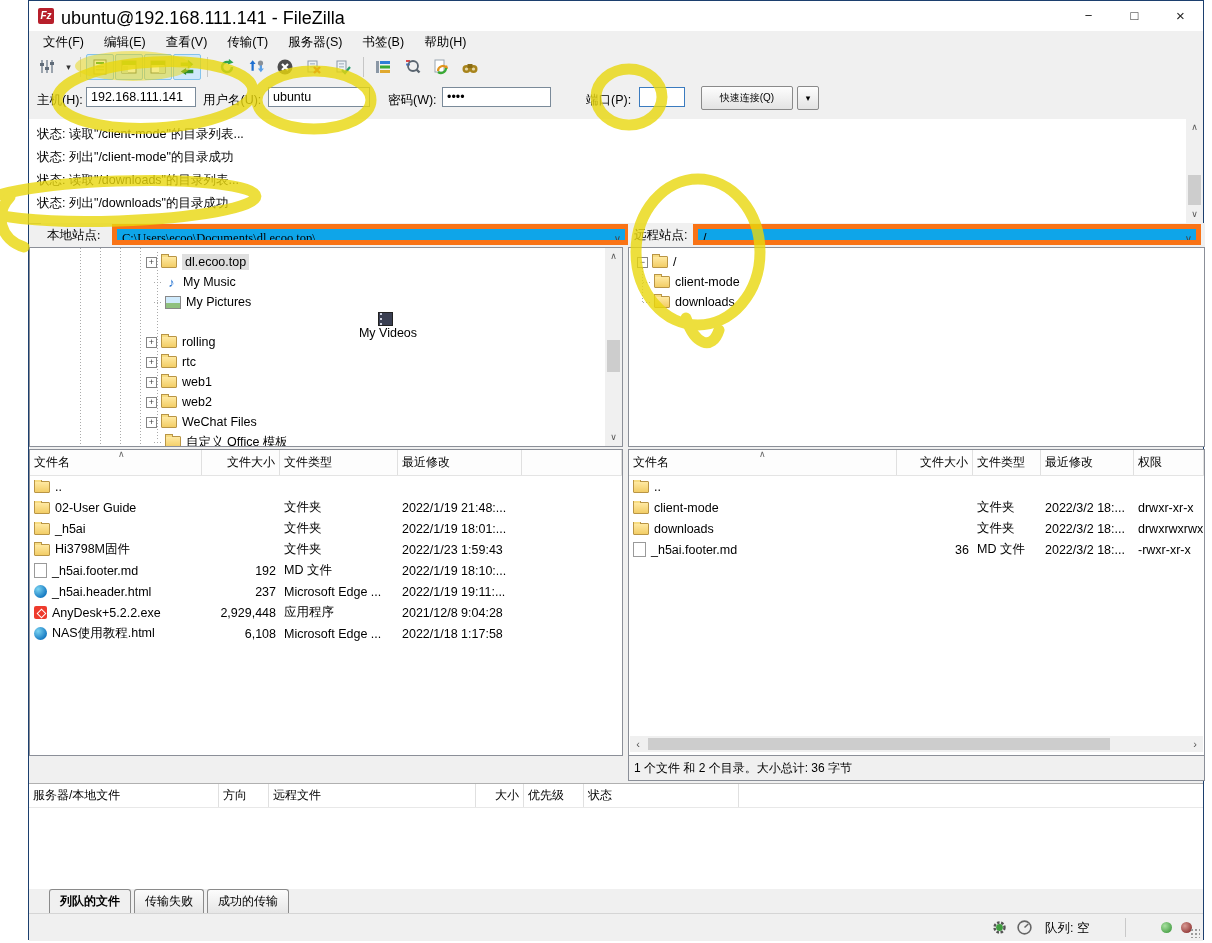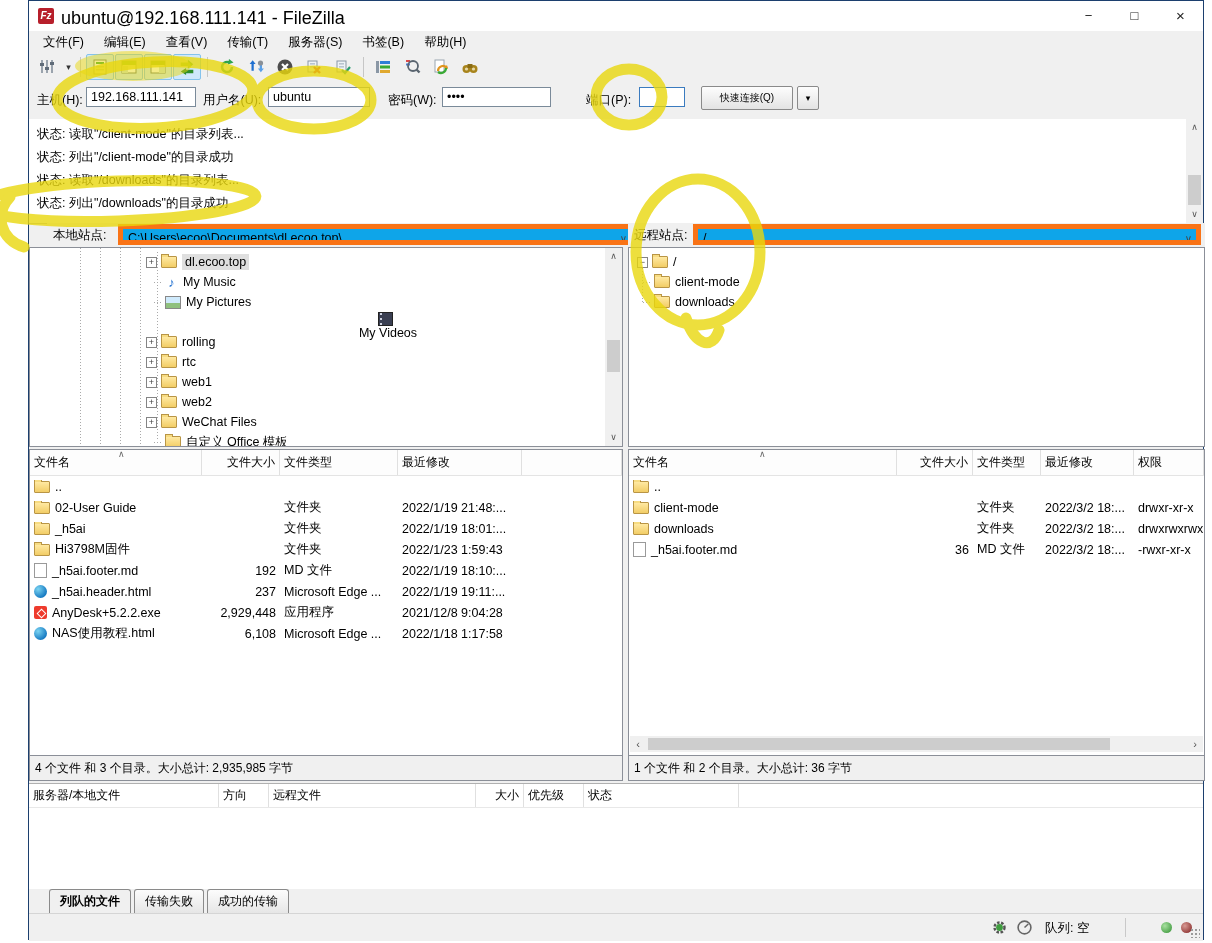--- a/index.html
+++ b/index.html
@@ -256,21 +256,21 @@
     <div class="log-line">状态:  列出"/client-mode"的目录成功</div>
     <div class="log-line">状态:  读取"/downloads"的目录列表...</div>
     <div class="log-line">状态:  列出"/downloads"的目录成功</div>
     <div class="vsb" style="right:0;top:0;height:104px;">
       <div class="sb-arrow" style="top:0;">∧</div>
       <div class="sb-thumb" style="top:56px;height:30px;"></div>
       <div class="sb-arrow" style="bottom:0;">∨</div>
     </div>
   </div>
 
-  <div class="sitebar" style="left:18px;top:222px;width:594px;">
+  <div class="sitebar" style="left:12px;top:222px;width:594px;font-family:Liberation Serif, serif;">
     <span class="lbl">本地站点:</span>
     <div class="combo" style="left:71px;width:518px;">
       <span>C:\Users\ecoo\Documents\dl.ecoo.top\</span>
       <span class="chev">∨</span>
     </div>
   </div>
 
   <div class="sitebar" style="left:599px;top:222px;width:577px;">
     <span class="lbl">远程站点:</span>
     <div class="combo" style="left:65px;width:508px;">
@@ -438,21 +438,20 @@
     <div class="frow">
       <div class="fc c0">
           <span class="ico ico-edge"></span>
           <span>NAS使用教程.html</span>
         </div>
       <div class="fc c1 num">6,108</div>
       <div class="fc c2">Microsoft Edge ...</div>
       <div class="fc c3">2022/1/18 1:17:58</div>
     </div>
   </div>
-  <div class="pstatus" style="left:0;top:755px;width:594px;">4 个文件 和 3 个目录。大小总计: 2,935,985 字节</div>
 
   <div class="list rp" style="left:599px;top:448px;width:577px;height:307px;">
     <div class="lhead">
       <span class="sortmark" style="left:130px;">∧</span>
       <div class="hc c0">文件名</div>
       <div class="hc c1 num">文件大小</div>
       <div class="hc c2">文件类型</div>
       <div class="hc c3">最近修改</div>
       <div class="hc c4">权限</div>
     </div>

